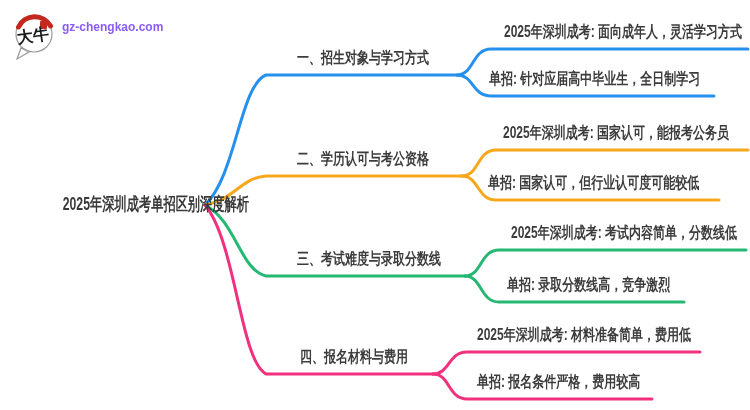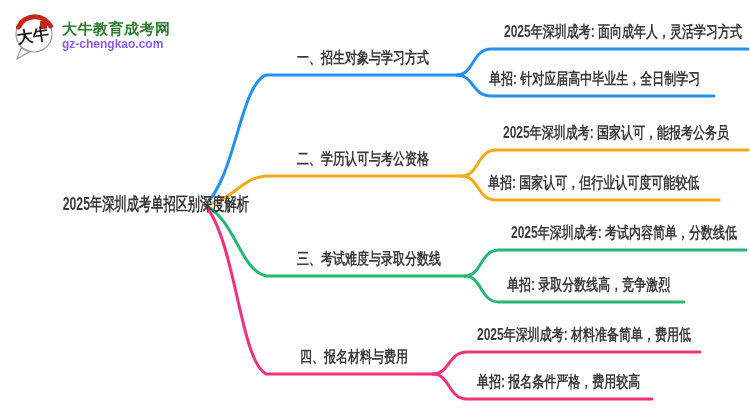--- a/index.html
+++ b/index.html
@@ -57,21 +57,20 @@
 
   <div id="logo">
     <svg id="logo-mark" viewBox="0 0 46 52">
       <circle cx="22" cy="22" r="18" fill="#ffffff" stroke="#9a9a9a" stroke-width="1.2"></circle>
       <path id="logo-tail" d="M 9 36 L 5 47 L 17 40 Z" fill="#ffffff" stroke="#9a9a9a" stroke-width="1.2"></path>
       <path id="logo-arc" d="M 6.5 15 A 18 18 0 0 1 38.5 14" fill="none" stroke="#c3271d" stroke-width="5" stroke-linecap="round"></path>
       <rect id="logo-seal" x="28" y="9" width="7" height="8" rx="1" fill="#c3271d"></rect>
       <text id="logo-glyphs" x="21" y="29" text-anchor="middle" font-size="16" font-weight="bold" fill="#1a1a1a" transform="rotate(-8 21 24)">大牛</text>
     </svg>
     <div id="logo-texts">
-      <div class="logo-name" style="color: rgb(46, 125, 50);">大牛教育成考网</div>
       <div class="logo-url" style="color: #8b5cf6;">gz-chengkao.com</div>
     </div>
   </div>
 
   <div class="label central">2025年深圳成考单招区别深度解析</div>
 
   <div class="label t1">一、招生对象与学习方式</div>
   <div class="label t2">二、学历认可与考公资格</div>
   <div class="label t3">三、考试难度与录取分数线</div>
   <div class="label t4">四、报名材料与费用</div>

